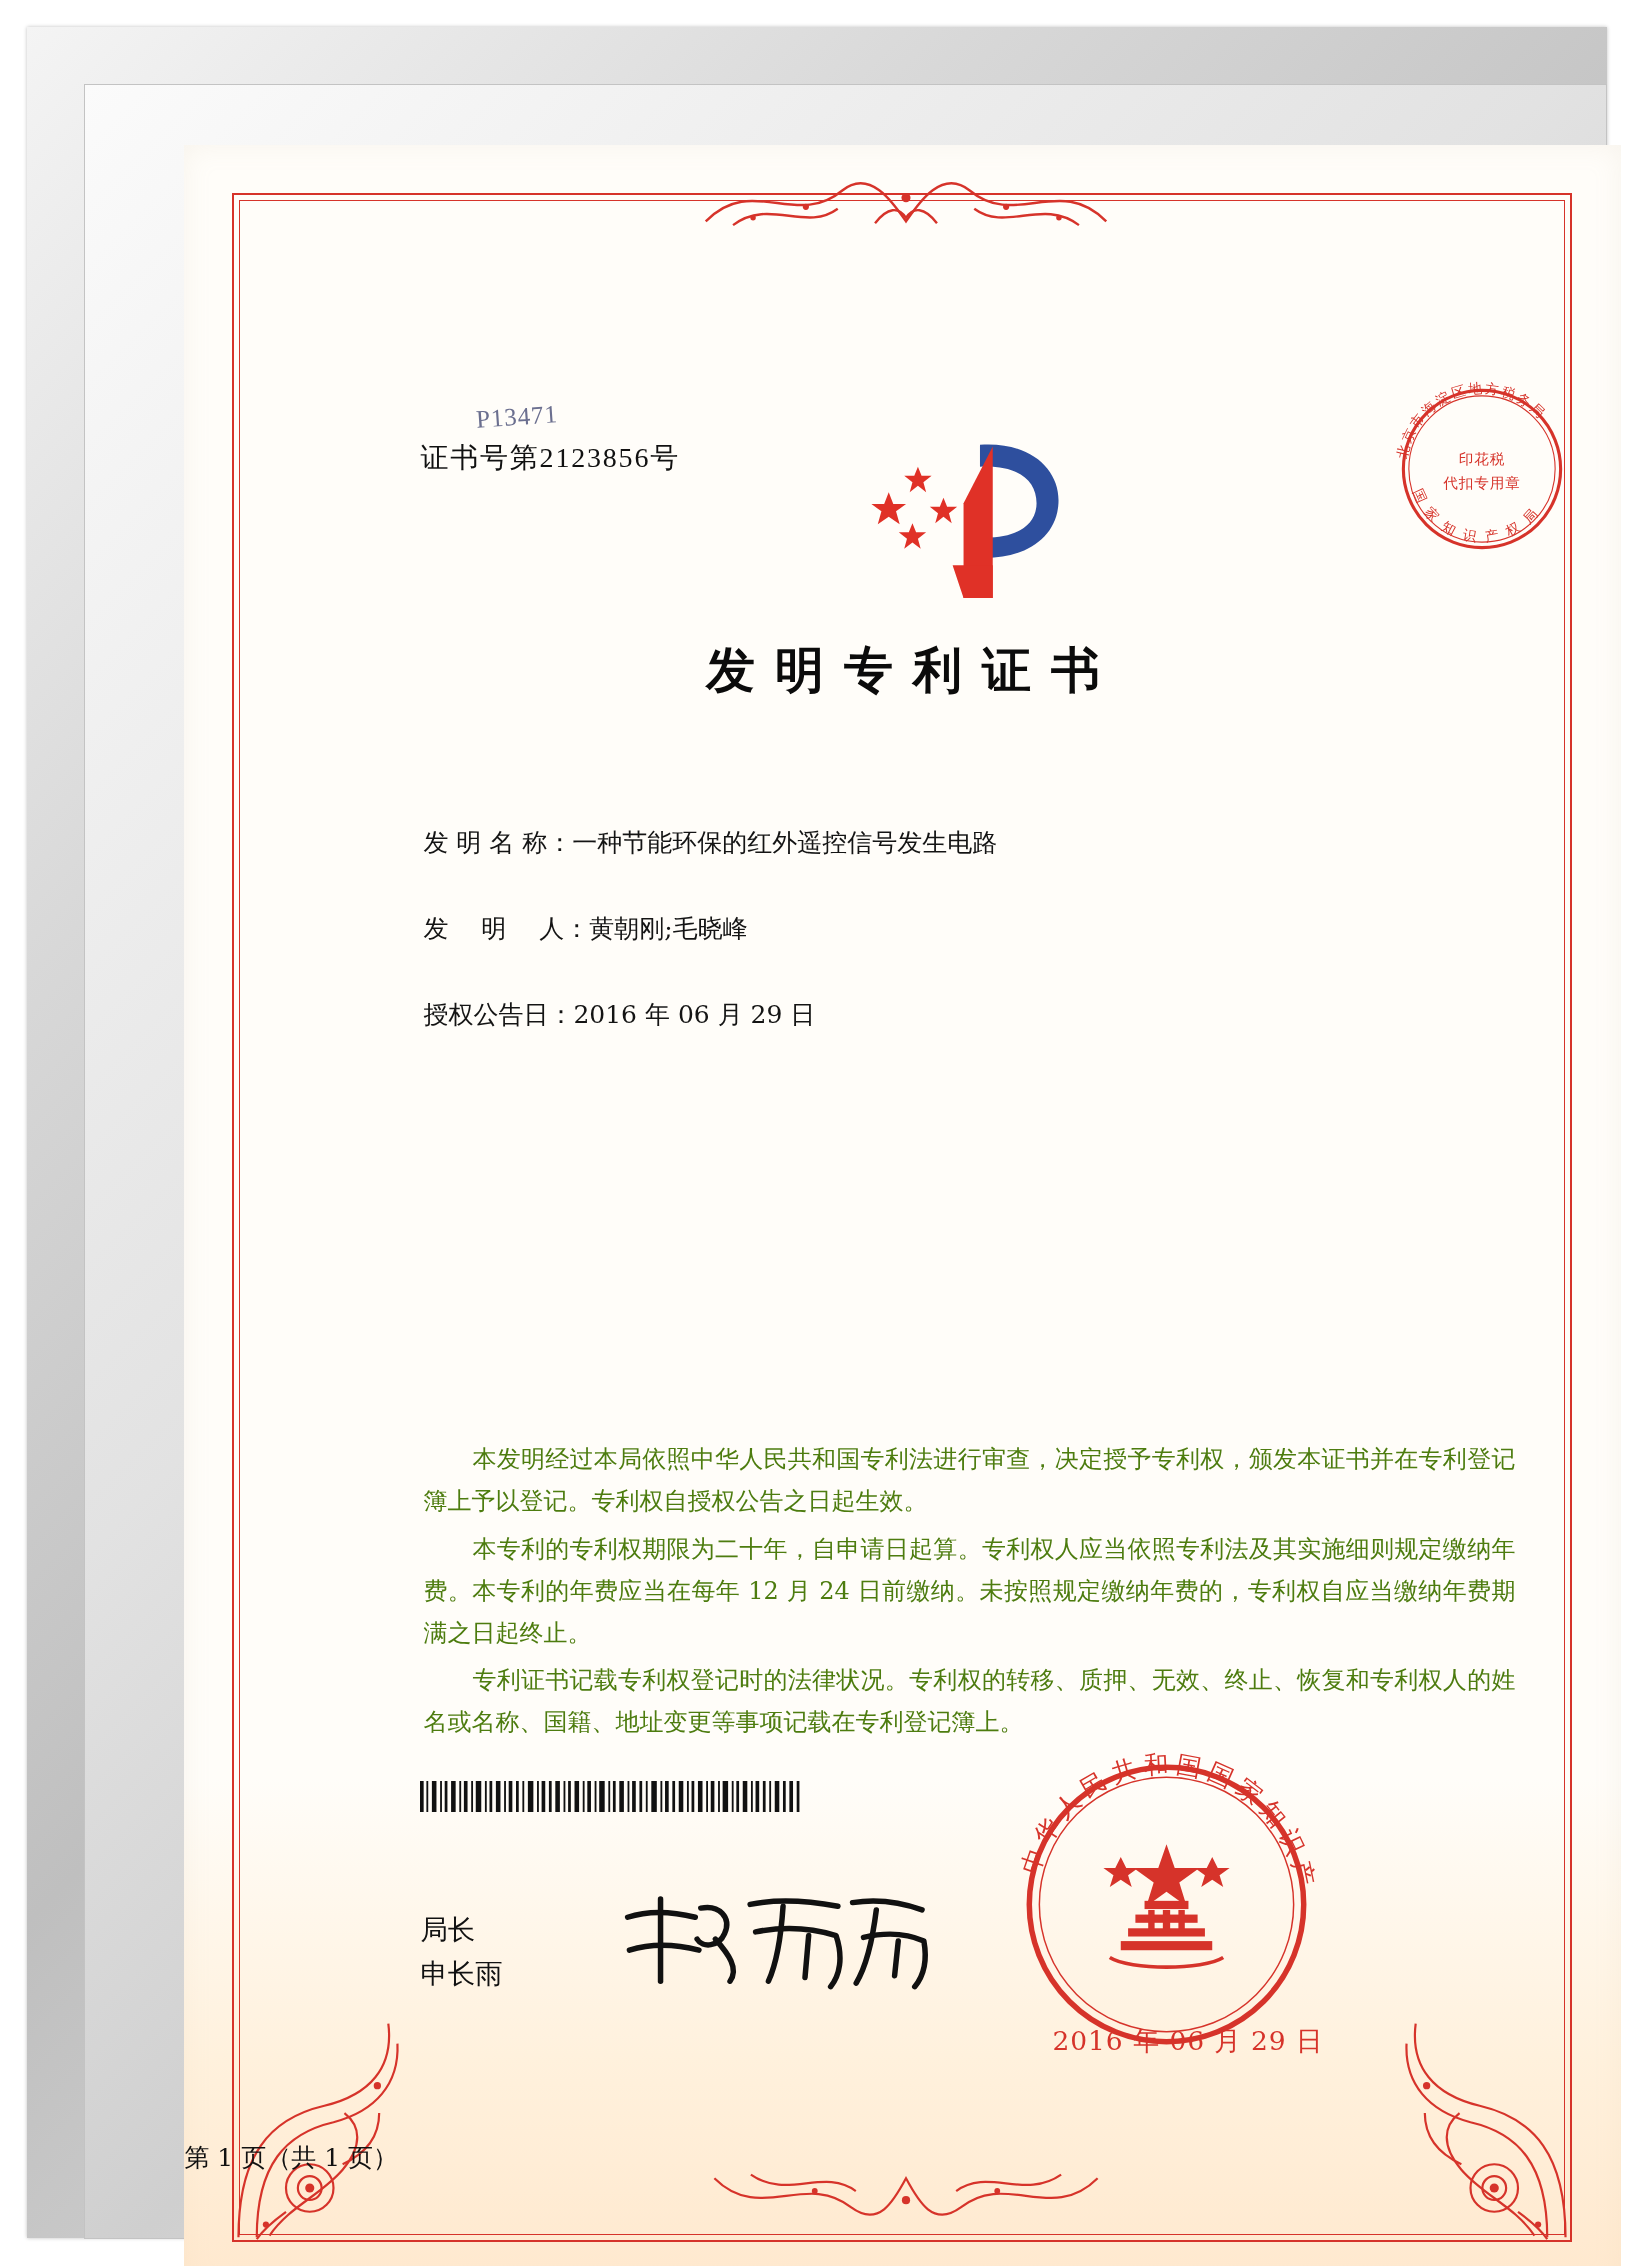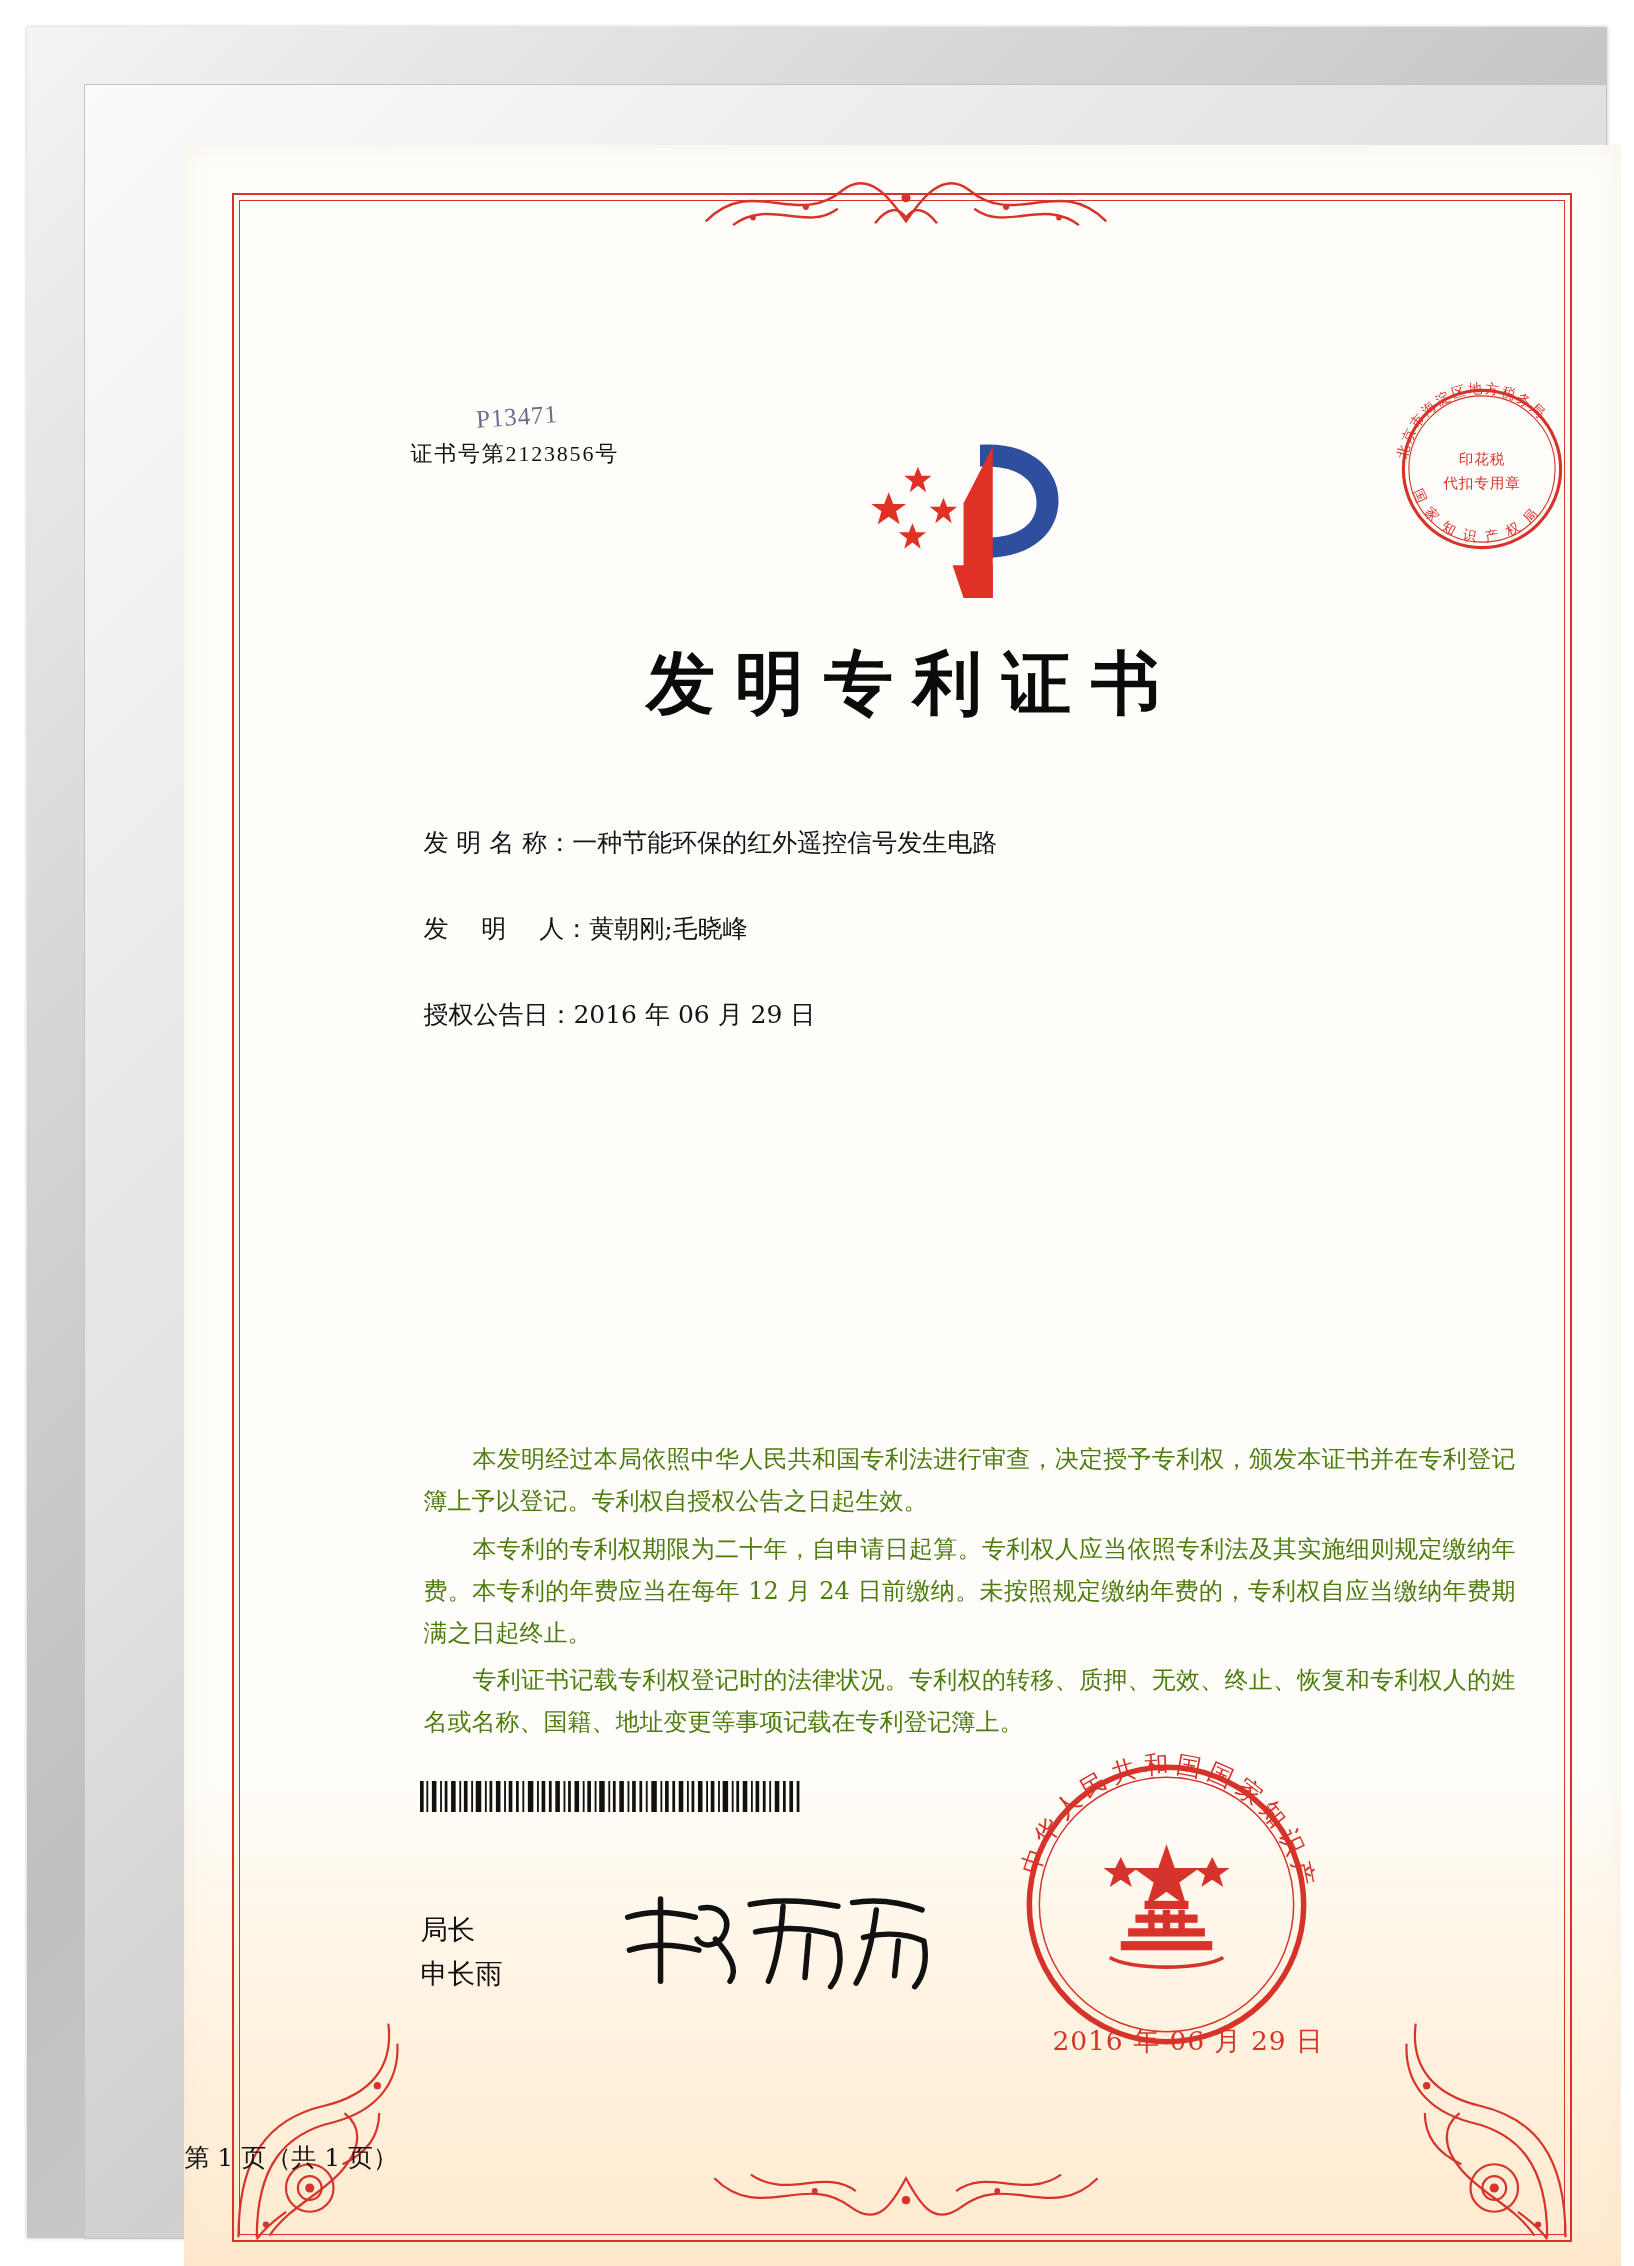--- a/index.html
+++ b/index.html
@@ -70,22 +70,22 @@
 
   
   .ornament {
     position: absolute;
     pointer-events: none;
   }
 
   
   .cert-no {
     position: absolute;
-    left: 226px; top: 294px;
-    font-size: 22px;
+    left: 236px; top: 294px;
+    font-size: 28px;
     letter-spacing: 1.8px;
     color: #111;
     font-family: "Liberation Serif", serif;
   }
   .handwrite-no {
     position: absolute;
     left: 292px; top: 258px;
     font-size: 25px;
     color: #6b6f8f;
     font-family: "Liberation Serif", serif;
@@ -106,21 +106,21 @@
     left: 1202px; top: 228px;
     width: 192px; height: 192px;
   }
 
   
   .title {
     position: absolute;
     left: 0; top: 493px;
     width: 1437px;
     text-align: center;
-    font-size: 69px;
+    font-size: 49px;
     font-weight: bold;
     letter-spacing: 20px;
     text-indent: 20px;
     color: #0b0b0b;
     font-family: "DejaVu Serif", "Liberation Serif", serif;
   }
 
   
   .fields {
     position: absolute;

